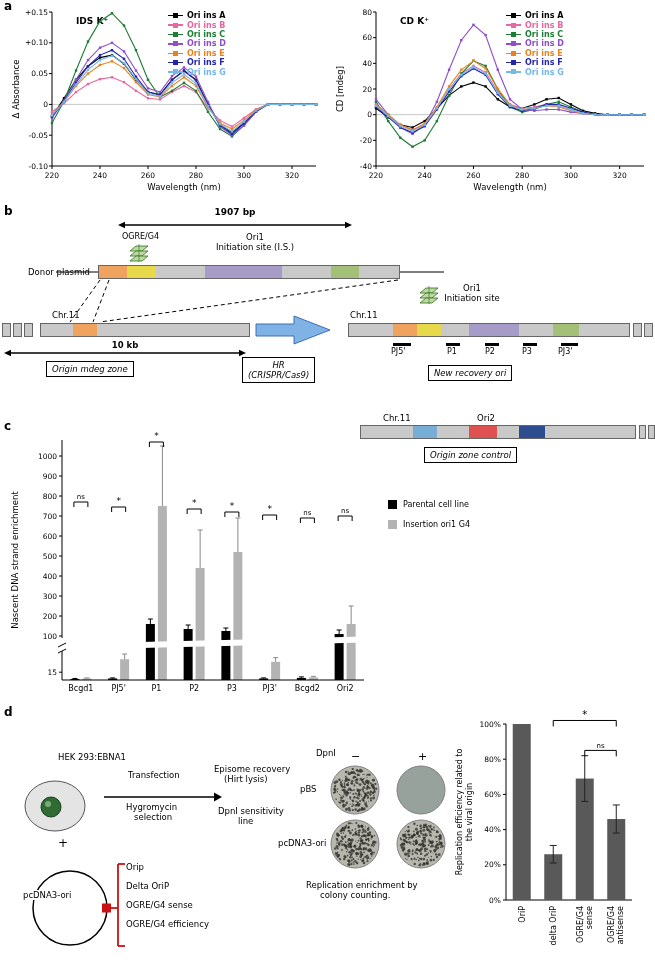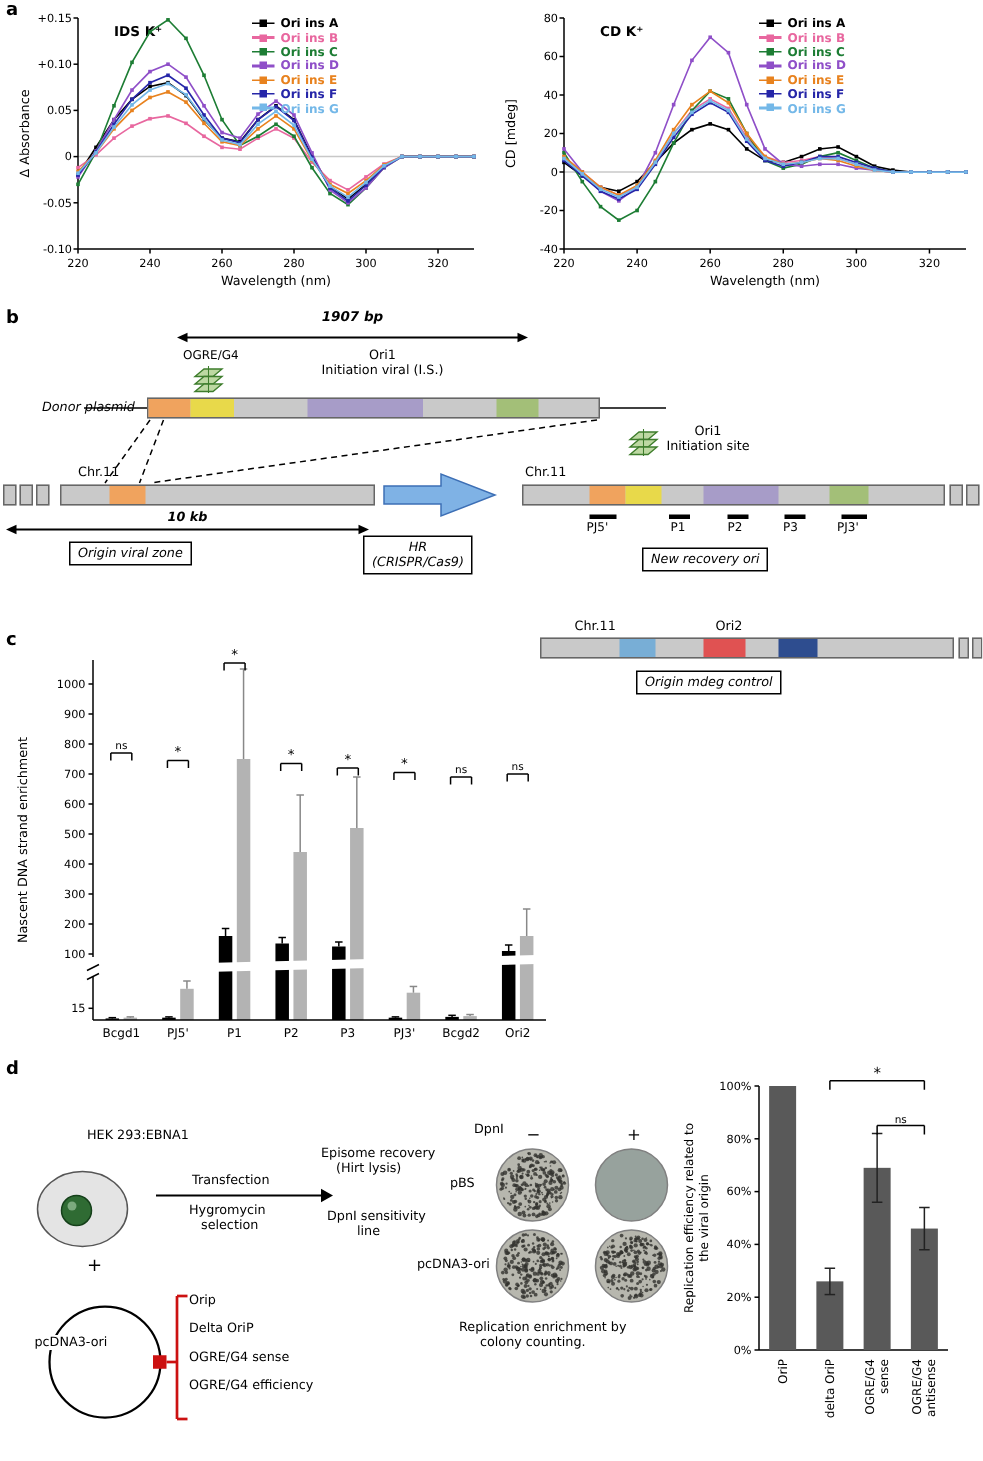--- a/index.html
+++ b/index.html
@@ -3,21 +3,21 @@
 <meta charset="utf-8">
 <style>
   html,body{margin:0;padding:0;background:#fff}
   #fig{position:relative;width:655px;height:974px;background:#fff;overflow:hidden;
        font-family:"DejaVu Sans",sans-serif;color:#000}
   svg{position:absolute}
   svg text{font-family:"DejaVu Sans",sans-serif}
   .plabel{position:absolute;font-weight:bold;font-size:12px;line-height:12px}
   .lab{position:absolute;font-size:8.5px;line-height:10px;white-space:nowrap}
   .sm{font-size:8px}
-  .it{font-style:italic}
+  .it{}
   .bold{font-weight:bold}
   .ctr{text-align:center}
   .boxlabel{position:absolute;border:1px solid #000;font-style:italic;font-size:8.5px;
             line-height:10px;padding:2px 5px;background:#fff;text-align:center;white-space:nowrap}
   .chrbar{position:absolute;height:14px;background:#c9c9c9;border:1px solid #666;box-sizing:border-box}
   .seg{position:absolute;top:0;bottom:0}
   .sq{position:absolute;width:9px;height:14px;background:#c9c9c9;border:1px solid #666;box-sizing:border-box}
   .ptick{position:absolute;height:2.5px;background:#000}
   .legend{position:absolute}
   .leg-row{display:flex;align-items:center;height:9.4px}
@@ -546,40 +546,40 @@
         <line x1="139" y1="41" x2="139" y2="59" stroke="#3e7d2c" stroke-width="0.7"></line>
         <path d="M420 90 l6 -5 h12 l-6 5 z" fill="#bdd8a2" stroke="#3e7d2c" stroke-width="0.9"></path>
         <path d="M420 95 l6 -5 h12 l-6 5 z" fill="#bdd8a2" stroke="#3e7d2c" stroke-width="0.9"></path>
         <path d="M420 100 l6 -5 h12 l-6 5 z" fill="#bdd8a2" stroke="#3e7d2c" stroke-width="0.9"></path>
         <line x1="429" y1="83" x2="429" y2="101" stroke="#3e7d2c" stroke-width="0.7"></line>
       </svg>
     <div class="plabel" style="left:4px;top:2px">b</div>
     <div class="lab it bold ctr" style="left:190px;top:4px;width:90px;font-size:9px">1907 bp</div>
     <div class="lab sm" style="left:122px;top:29px">OGRE/G4</div>
     <div class="lab ctr" style="left:200px;top:29px;width:110px">Ori1</div>
-    <div class="lab ctr" style="left:200px;top:39px;width:110px">Initiation viral (I.S.)</div>
+    <div class="lab ctr" style="left:200px;top:39px;width:110px">Initiation site (I.S.)</div>
     <div class="lab it" style="left:28px;top:64px">Donor plasmid</div>
 
     <div class="chrbar" style="left:98px;top:62px;width:302px">
       <span class="seg" style="left: 0px; width: 28px; background: rgb(240, 163, 94);"></span>
       <span class="seg" style="left: 28px; width: 29px; background: rgb(232, 217, 74);"></span>
       <span class="seg" style="left: 106px; width: 77px; background: rgb(167, 156, 200);"></span>
       <span class="seg" style="left: 232px; width: 28px; background: rgb(163, 191, 120);"></span>
     </div>
 
     <div class="lab" style="left:52px;top:107px">Chr.11</div>
     <span class="sq" style="left:2px;top:120px"></span>
     <span class="sq" style="left:13px;top:120px"></span>
     <span class="sq" style="left:24px;top:120px"></span>
     <div class="chrbar" style="left:40px;top:120px;width:210px">
       <span class="seg" style="left: 32px; width: 24px; background: rgb(240, 163, 94);"></span>
     </div>
 
     <div class="lab it bold ctr" style="left:85px;top:137px;width:80px">10 kb</div>
-    <div class="boxlabel" style="left:46px;top:158px">Origin viral zone</div>
+    <div class="boxlabel" style="left:46px;top:158px">Origin mdeg zone</div>
     <div class="boxlabel" style="left:242px;top:154px">
       <div>HR</div>
       <div>(CRISPR/Cas9)</div>
     </div>
 
     <div class="lab" style="left:350px;top:107px">Chr.11</div>
     <div class="lab ctr" style="left:432px;top:80px;width:80px">Ori1</div>
     <div class="lab ctr" style="left:432px;top:90px;width:80px">Initiation site</div>
     <div class="chrbar" style="left:348px;top:120px;width:282px">
       <span class="seg" style="left: 44px; width: 24px; background: rgb(240, 163, 94);"></span>
@@ -604,21 +604,21 @@
 
     <div class="lab" style="left:383px;top:210px">Chr.11</div>
     <div class="lab" style="left:477px;top:210px">Ori2</div>
     <div class="chrbar" style="left:360px;top:222px;width:276px">
       <span class="seg" style="left: 52px; width: 24px; background: rgb(120, 174, 214);"></span>
       <span class="seg" style="left: 108px; width: 28px; background: rgb(224, 82, 82);"></span>
       <span class="seg" style="left: 158px; width: 26px; background: rgb(46, 77, 143);"></span>
     </div>
     <span class="sq" style="left:639px;top:222px;width:7px"></span>
     <span class="sq" style="left:648px;top:222px;width:7px"></span>
-    <div class="boxlabel" style="left:424px;top:244px">Origin mdeg control</div>
+    <div class="boxlabel" style="left:424px;top:244px">Origin zone control</div>
   </div>
 
   <div id="panel-c" style="position:absolute;left:0;top:420px;width:655px;height:286px">
     <div class="plabel" style="left:4px;top:0">c</div>
     <svg id="chart-nascent" width="368" height="270" style="left:4px;top:12px">
         <rect x="66.375" y="246.96" width="9" height="1.039999999999992" fill="#000000"></rect>
         <line x1="70.875" y1="246.96" x2="70.875" y2="246.44" stroke="#000" stroke-width="1"></line>
         <line x1="68.375" y1="246.44" x2="73.375" y2="246.44" stroke="#000" stroke-width="1"></line>
         <rect x="104.125" y="246.44" width="9" height="1.5600000000000023" fill="#000000"></rect>
         <line x1="108.625" y1="246.44" x2="108.625" y2="245.92" stroke="#000" stroke-width="1"></line>
@@ -728,20 +728,30 @@
         <text x="265.625" y="80" font-size="9" text-anchor="middle" fill="#000">*</text>
         <line x1="296.375" y1="86" x2="310.375" y2="86" stroke="#000" stroke-width="1"></line>
         <line x1="296.375" y1="86" x2="296.375" y2="91" stroke="#000" stroke-width="1"></line>
         <line x1="310.375" y1="86" x2="310.375" y2="91" stroke="#000" stroke-width="1"></line>
         <text x="303.375" y="83" font-size="7" text-anchor="middle" fill="#000">ns</text>
         <line x1="334.125" y1="84" x2="348.125" y2="84" stroke="#000" stroke-width="1"></line>
         <line x1="334.125" y1="84" x2="334.125" y2="89" stroke="#000" stroke-width="1"></line>
         <line x1="348.125" y1="84" x2="348.125" y2="89" stroke="#000" stroke-width="1"></line>
         <text x="341.125" y="81" font-size="7" text-anchor="middle" fill="#000">ns</text>
       </svg>
+    <div id="legend-nascent" style="position:absolute;left:388px;top:80px">
+        <div class="nleg-row">
+          <span class="nleg-sw" style="background: rgb(0, 0, 0);"></span>
+          <span class="nleg-lab">Parental cell line</span>
+        </div>
+        <div class="nleg-row">
+          <span class="nleg-sw" style="background: rgb(179, 179, 179);"></span>
+          <span class="nleg-lab">Insertion ori1 G4</span>
+        </div>
+      </div>
   </div>
 
   <div id="panel-d" style="position:absolute;left:0;top:706px;width:655px;height:268px">
     <div class="plabel" style="left:4px;top:0">d</div>
     <div class="lab" style="left:58px;top:46px">HEK 293:EBNA1</div>
     <svg id="pd-shapes" width="260" height="200" style="left:12px;top:54px">
         <ellipse cx="43" cy="46" rx="30" ry="25" fill="#e4e4e4" stroke="#555" stroke-width="1"></ellipse>
         <circle cx="39" cy="47" r="10" fill="#2f6b33" stroke="#15401a" stroke-width="1"></circle>
         <circle cx="36" cy="44" r="3" fill="#9cc49c" opacity="0.7"></circle>
         <line x1="92" y1="37" x2="202" y2="37" stroke="#000" stroke-width="1.3"></line>
@@ -754,21 +764,21 @@
         <line x1="106" y1="186" x2="113" y2="186" stroke="#cc1111" stroke-width="1.8"></line>
       </svg>
     <div class="lab" style="left:58px;top:132px;font-size:12px">+</div>
     <div class="lab whitebg" style="left:22px;top:184px">pcDNA3-ori</div>
     <div style="position:absolute;left:126px;top:152px">
       <div class="variant">Orip</div>
       <div class="variant">Delta OriP</div>
       <div class="variant">OGRE/G4 sense</div>
       <div class="variant">OGRE/G4 efficiency</div>
     </div>
-    <div class="lab" style="left:128px;top:76px">Transfection</div>
+    <div class="lab" style="left:128px;top:64px">Transfection</div>
     <div class="lab" style="left:126px;top:96px">Hygromycin</div>
     <div class="lab" style="left:134px;top:106px">selection</div>
     <div class="lab" style="left:214px;top:58px">Episome recovery</div>
     <div class="lab" style="left:224px;top:68px">(Hirt lysis)</div>
     <div class="lab" style="left:218px;top:100px">DpnI sensitivity</div>
     <div class="lab" style="left:238px;top:110px">line</div>
     <div class="lab" style="left:316px;top:42px">DpnI</div>
     <div class="lab" style="left:351px;top:46px;font-size:11px">−</div>
     <div class="lab" style="left:418px;top:46px;font-size:11px">+</div>
     <div class="lab" style="left:300px;top:78px">pBS</div>

